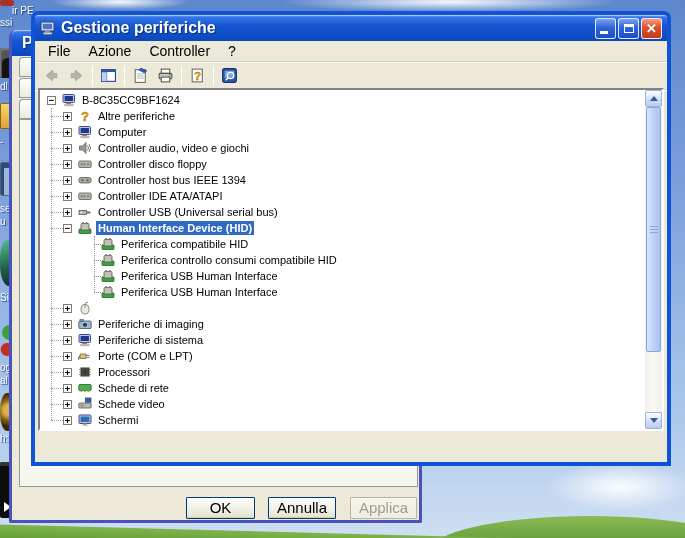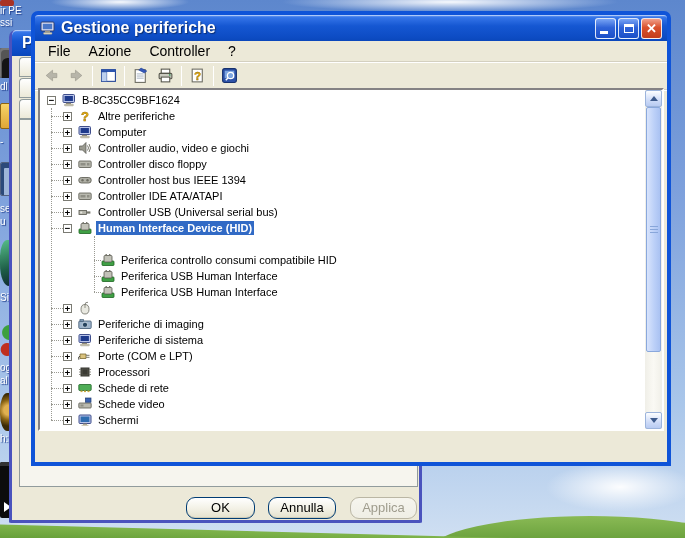--- a/index.html
+++ b/index.html
@@ -48,22 +48,22 @@
   .sysprops { position:absolute; left:9px; top:30px; width:413px; height:493px;
               background:#ece9d8; border:3px solid #4a53bd; border-top:none; border-radius:7px 7px 2px 2px; }
   .sysprops .titlebar { border-radius:5px 5px 0 0; }
   .tabstub { position:absolute; left:7px; width:26px; height:20px;
              background:linear-gradient(180deg,#fff,#ece9d8); border:1px solid #919b9c; border-right:none;
              border-radius:4px 0 0 0; }
   .tabpage { position:absolute; left:7px; top:89px; width:399px; height:368px;
              background:#f6f5ee; border:1px solid #919b9c; }
   .groupbox-frag { position:absolute; left:109px; top:392px; width:277px; height:44px;
                    border:1px solid #d5d2bd; border-radius:5px; }
-  .xpbtn { position:absolute; height:22px; font-size:13px; color:#000; text-align:center;
-           border:1px solid #003c74; border-radius:9px;
+  .xpbtn { position:absolute; height:22px; font-size:15px; color:#000; text-align:center;
+           border:1px solid #003c74; border-radius:1px;
            background:linear-gradient(180deg,#fff,#f2f0e4 55%,#e4e1cd);
            box-shadow:inset 0 -1px 0 #cfccb8; line-height:20px; }
   .xpbtn.disabled { border-color:#bab6a4; color:#9f9c8d;
                     background:linear-gradient(180deg,#f6f5ee,#efeee5); box-shadow:none; }
 
   
   .mmc { position:absolute; left:31px; top:11px; width:640px; height:451px; }
   .mmc-body { background:#ece9d8; border:4px solid #0f54d8; border-top:none; height:425px; }
   .menubar { height:21px; display:flex; align-items:center; padding-left:4px;
              border-bottom:1px solid #d4d0c0; box-shadow:0 1px 0 #fff; }
@@ -106,21 +106,21 @@
 <div class="screen">
 
   <div class="cloud" style="left:545px;top:462px;width:150px;height:50px;"></div>
   <div class="cloud" style="left:280px;top:-8px;width:340px;height:20px;"></div>
   <div class="cloud" style="left:50px;top:-6px;width:140px;height:16px;"></div>
   <div class="hill-bump"></div>
   <div class="hill-base"></div>
 
   <div id="desk-items">
       <div class="desk-item frag k-red" style="top: 0px;"></div>
-      <div class="desk-item desk-label" style="top: 5px;">ir PE</div>
+      <div class="desk-item desk-label" style="top: 5px; padding-left: 12px;">ir PE</div>
       <div class="desk-item desk-label" style="top: 17px;">ssi</div>
       <div class="desk-item frag k-sparkle" style="top: 48px;"></div>
       <div class="desk-item desk-label" style="top: 81px;">dl</div>
       <div class="desk-item frag k-folder" style="top: 103px;"></div>
       <div class="desk-item desk-label" style="top: 136px;">-</div>
       <div class="desk-item frag k-computer" style="top: 162px;"></div>
       <div class="desk-item desk-label" style="top: 203px;">se</div>
       <div class="desk-item desk-label" style="top: 216px;">u</div>
       <div class="desk-item frag k-fish" style="top: 240px;"></div>
       <div class="desk-item desk-label" style="top: 292px;">Si</div>
@@ -338,20 +338,32 @@
             <span class="icon">
               <svg viewBox="0 0 14 14">
                 <rect x="1" y="8" width="12" height="4.5" rx="0.8" fill="#3fa045" stroke="#1c6420" stroke-width="0.8"></rect>
                 <rect x="3" y="2.5" width="8" height="6.5" rx="1" fill="#c2c2b8" stroke="#55554b" stroke-width="0.8"></rect>
                 <rect x="4.5" y="1" width="1.4" height="2" fill="#77776d"></rect>
                 <rect x="8" y="1" width="1.4" height="2" fill="#77776d"></rect>
               </svg>
             </span>
             <span class="tlabel sel">Human Interface Device (HID)</span>
           </div>
+          <div class="trow" style="top: 146px; left: 0px; padding-left: 61px;">
+            <span class="stub" style="left: 54px; top: 8px; width: 7px;"></span>
+            <span class="icon">
+              <svg viewBox="0 0 14 14">
+                <rect x="1" y="8" width="12" height="4.5" rx="0.8" fill="#3fa045" stroke="#1c6420" stroke-width="0.8"></rect>
+                <rect x="3" y="2.5" width="8" height="6.5" rx="1" fill="#c2c2b8" stroke="#55554b" stroke-width="0.8"></rect>
+                <rect x="4.5" y="1" width="1.4" height="2" fill="#77776d"></rect>
+                <rect x="8" y="1" width="1.4" height="2" fill="#77776d"></rect>
+              </svg>
+            </span>
+            <span class="tlabel">Periferica compatibile HID</span>
+          </div>
           <div class="trow" style="top: 162px; left: 0px; padding-left: 61px;">
             <span class="stub" style="left: 54px; top: 8px; width: 7px;"></span>
             <span class="icon">
               <svg viewBox="0 0 14 14">
                 <rect x="1" y="8" width="12" height="4.5" rx="0.8" fill="#3fa045" stroke="#1c6420" stroke-width="0.8"></rect>
                 <rect x="3" y="2.5" width="8" height="6.5" rx="1" fill="#c2c2b8" stroke="#55554b" stroke-width="0.8"></rect>
                 <rect x="4.5" y="1" width="1.4" height="2" fill="#77776d"></rect>
                 <rect x="8" y="1" width="1.4" height="2" fill="#77776d"></rect>
               </svg>
             </span>

